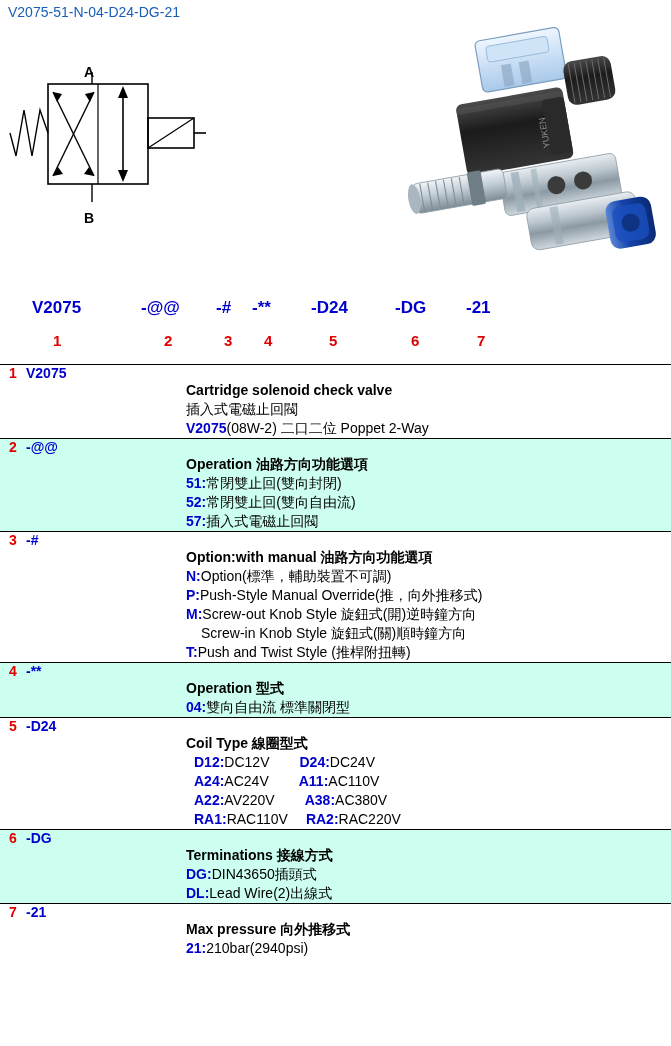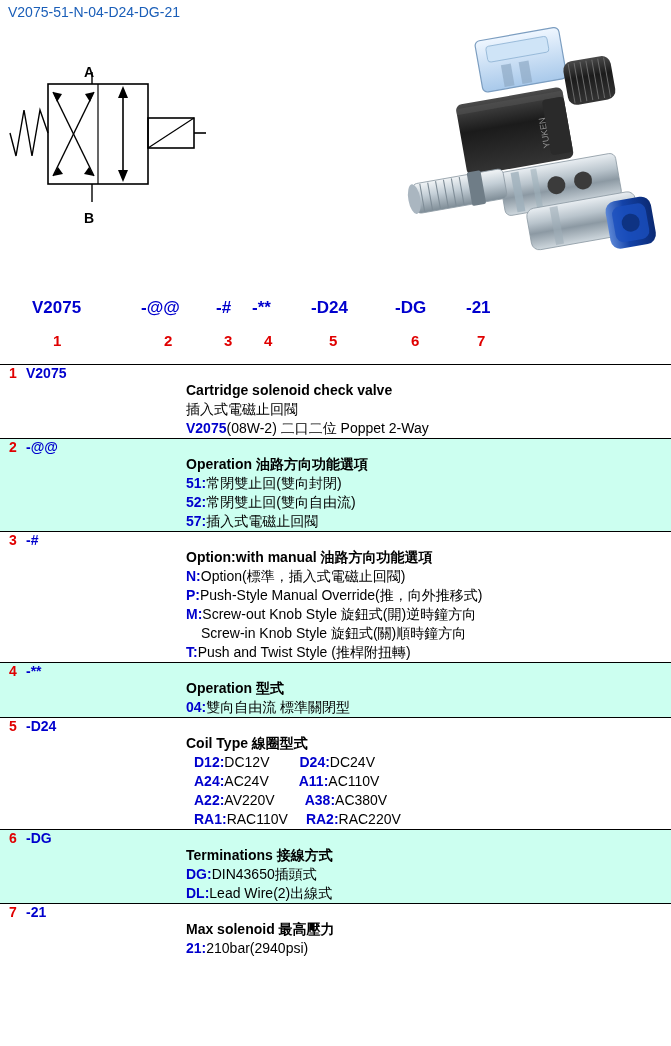--- a/index.html
+++ b/index.html
@@ -293,21 +293,21 @@
         <div class="desc-line"><span class="k">52:</span><span>常閉雙止回(雙向自由流)</span></div>
         <div class="desc-line"><span class="k">57:</span><span>插入式電磁止回閥</span></div>
       </td>
     </tr>
 
     <tr class="band-white rowsep">
       <td class="cell-num">3</td>
       <td class="cell-code">-#</td>
       <td class="cell-desc">
         <div class="desc-title">Option:with manual 油路方向功能選項</div>
-        <div class="desc-line"><span class="k">N:</span><span>Option(標準，插入式電磁止回閥)</span></div>
+        <div class="desc-line"><span class="k">N:</span><span>Option(標準，輔助裝置不可調)</span></div>
         <div class="desc-line"><span class="k">P:</span><span>Push-Style Manual Override(推，向外推移式)</span></div>
         <div class="desc-line"><span class="k">M:</span><span>Screw-out Knob Style 旋鈕式(開)逆時鐘方向</span></div>
         <div class="desc-line indent"><span>Screw-in Knob Style 旋鈕式(關)順時鐘方向</span></div>
         <div class="desc-line"><span class="k">T:</span><span>Push and Twist Style (推桿附扭轉)</span></div>
       </td>
     </tr>
 
     <tr class="band-cyan rowsep">
       <td class="cell-num">4</td>
       <td class="cell-code">-**</td>
@@ -344,20 +344,20 @@
         <div class="desc-title">Terminations 接線方式</div>
         <div class="desc-line"><span class="k">DG:</span><span>DIN43650插頭式</span></div>
         <div class="desc-line"><span class="k">DL:</span><span>Lead Wire(2)出線式</span></div>
       </td>
     </tr>
 
     <tr class="band-white rowsep">
       <td class="cell-num">7</td>
       <td class="cell-code">-21</td>
       <td class="cell-desc">
-        <div class="desc-title">Max solenoid 最高壓力</div>
+        <div class="desc-title">Max pressure 向外推移式</div>
         <div class="desc-line"><span class="k">21:</span><span>210bar(2940psi)</span></div>
       </td>
     </tr>
   </tbody>
     </table>
 
 </div>
 
 </body></html>

